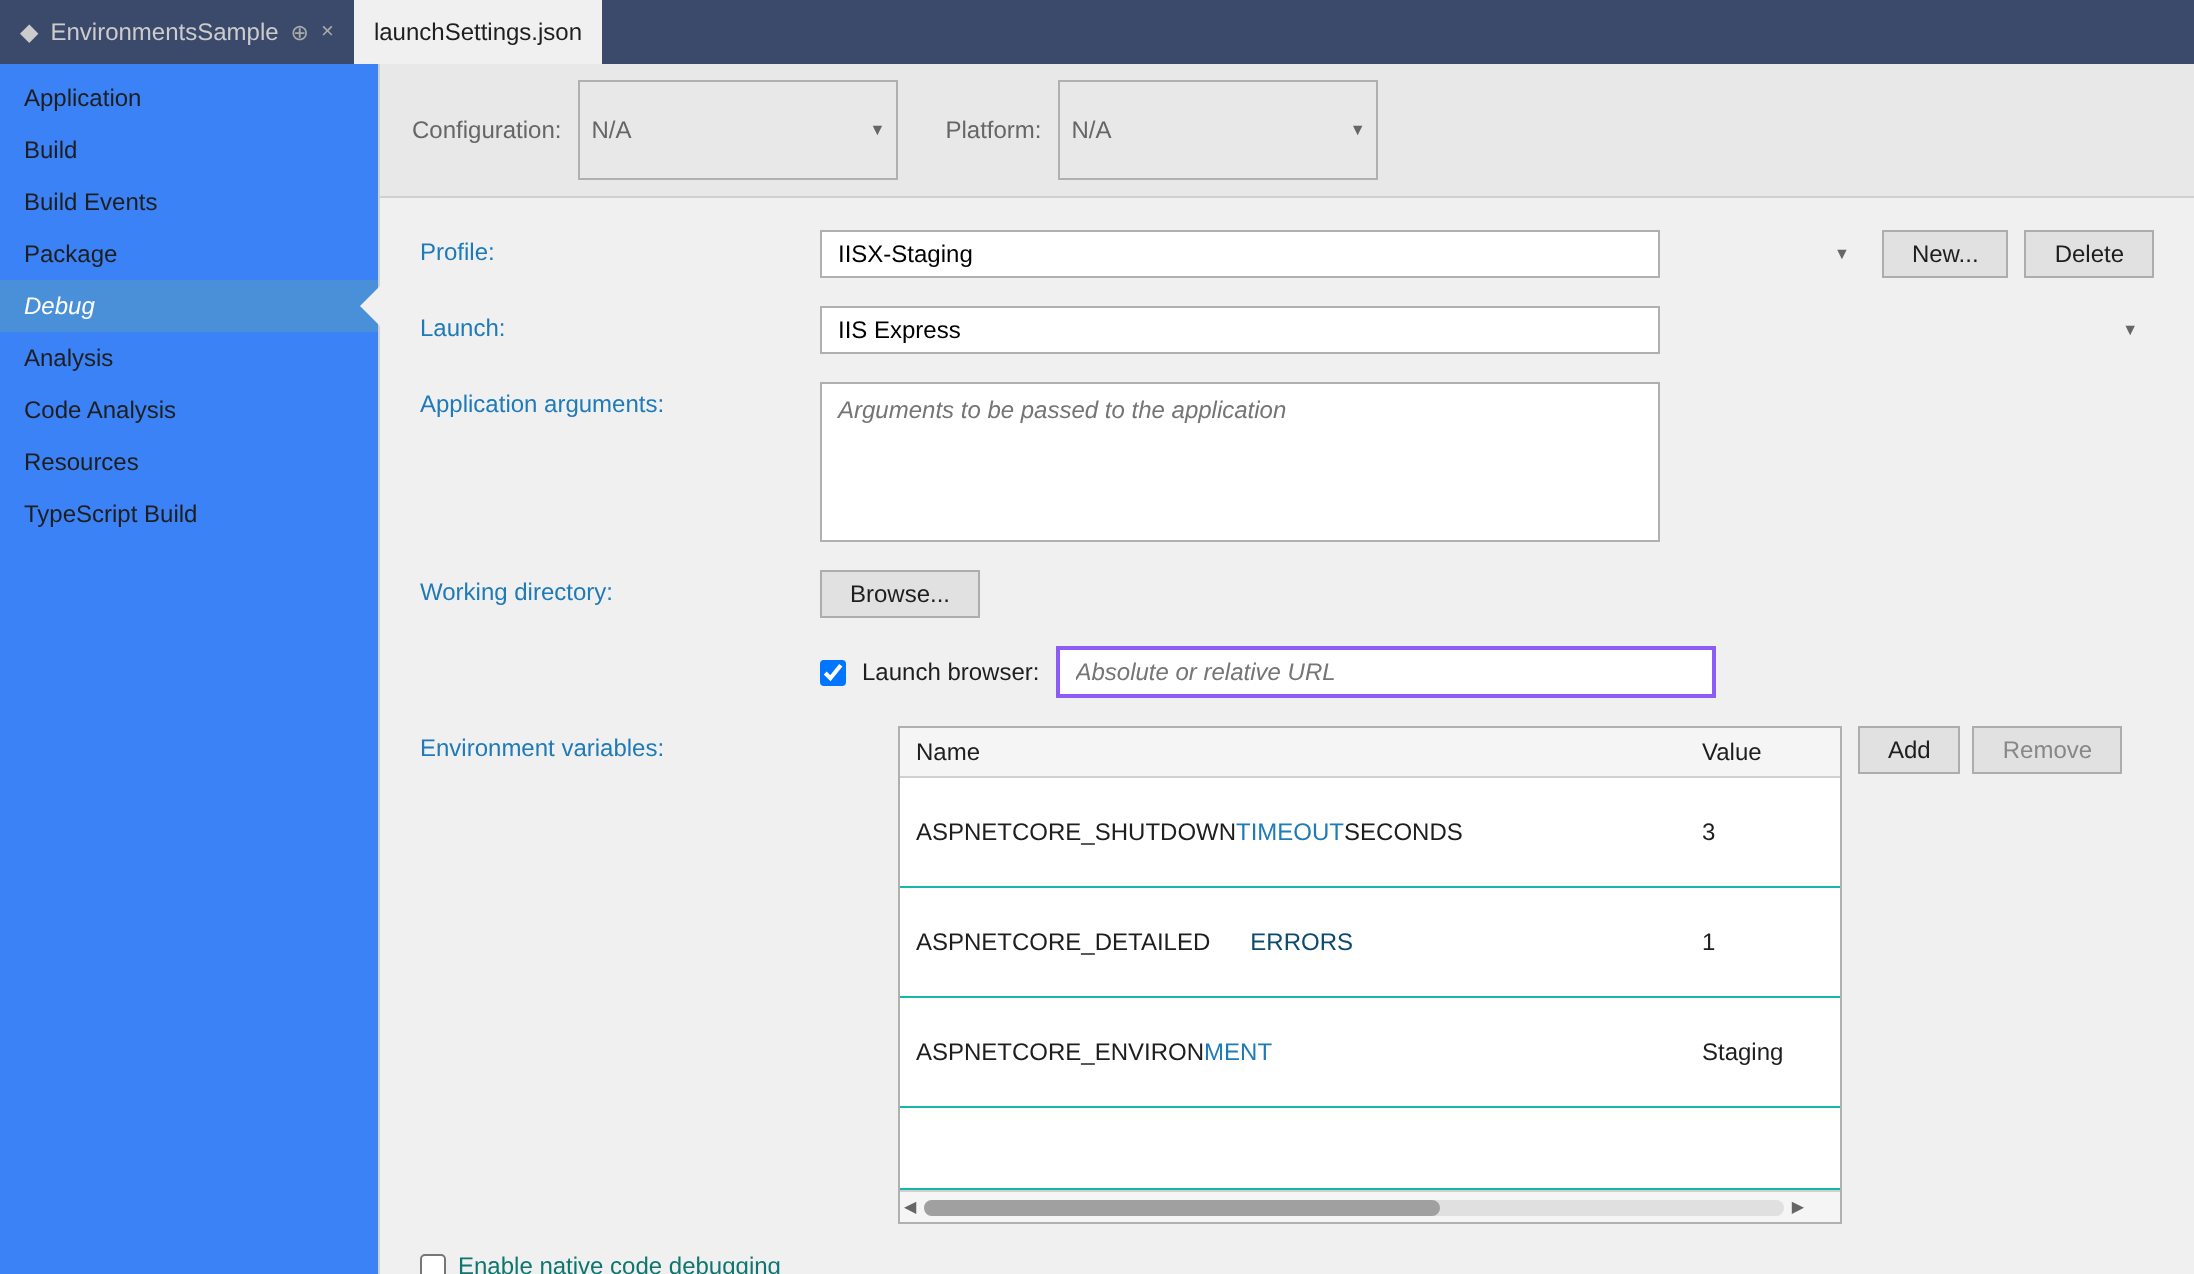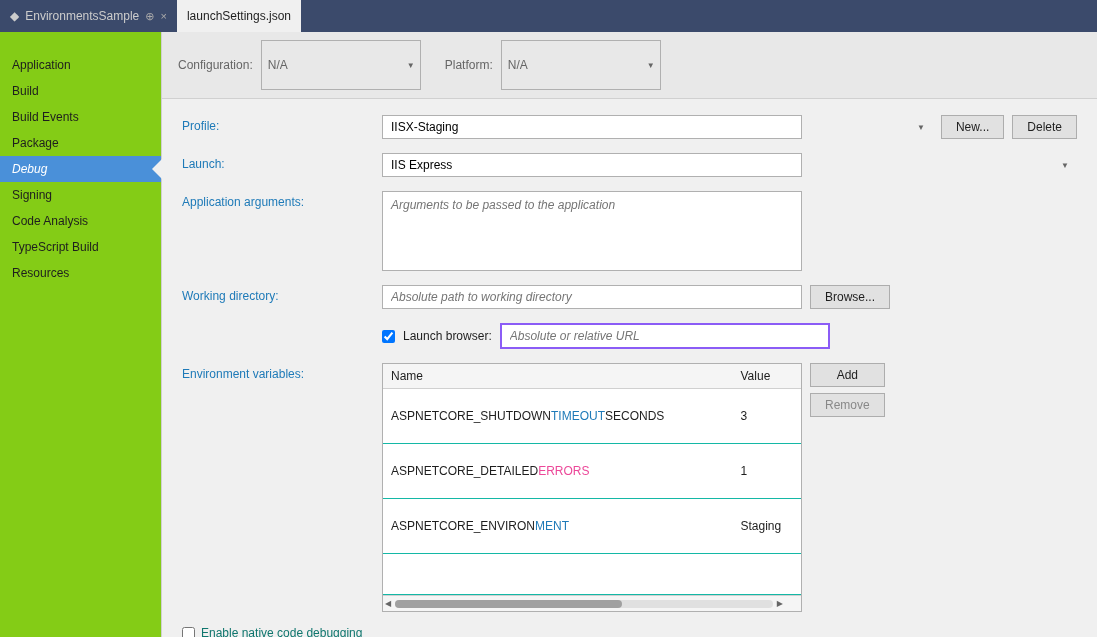--- a/index.html
+++ b/index.html
@@ -35,24 +35,24 @@
     }
 
     
     .main-layout {
       display: flex;
       height: calc(637px - 32px);
     }
 
     
     .sidebar {
-      width: 162px;
-      background: #84cc16;
+      width: 190px;
+      background: #3b82f6;
       border-right: 1px solid #d0d0d0;
-      padding: 20px 0;
+      padding: 4px 0;
       flex-shrink: 0;
     }
     .sidebar-item {
       padding: 6px 12px;
       cursor: pointer;
       color: #1e1e1e;
       font-size: 12px;
     }
     .sidebar-item.active {
       background: #4a90d9;
@@ -212,21 +212,21 @@
       font-size: 12px;
       color: #999;
       font-style: italic;
       font-family: inherit;
     }
 
     
     .env-table-wrapper {
       border: 1px solid #b0b0b0;
       background: white;
-      width: 420px;
+      width: 472px;
     }
     .env-table {
       width: 100%;
       border-collapse: collapse;
       font-size: 12px;
     }
     .env-table th {
       background: #f5f5f5;
       border-bottom: 1px solid #d0d0d0;
       padding: 5px 8px;
@@ -312,30 +312,30 @@
     <div class="sidebar-item">
       <span>Package</span>
     </div>
     <div style="position:relative; display:flex; align-items:center;">
       <div class="sidebar-item active" style="flex:1;">
         <span>Debug</span>
       </div>
       <div style="position:absolute; right:-1px; width:0; height:0; border-top:10px solid transparent; border-bottom:10px solid transparent; border-right:10px solid #f0f0f0;"></div>
     </div>
     <div class="sidebar-item">
-      <span>Signing</span>
+      <span>Analysis</span>
     </div>
     <div class="sidebar-item">
       <span>Code Analysis</span>
     </div>
     <div class="sidebar-item">
+      <span>Resources</span>
+    </div>
+    <div class="sidebar-item">
       <span>TypeScript Build</span>
-    </div>
-    <div class="sidebar-item">
-      <span>Resources</span>
     </div>
   </div>
 
   <div class="content">
 
     <div class="top-bar">
       <span class="top-bar-label">Configuration:</span>
       <div class="select-wrapper">
         <select class="top-bar-select">
           <option>N/A</option>
@@ -382,55 +382,54 @@
       <div class="form-row">
         <span class="form-label">Application arguments:</span>
         <div class="form-control-wrapper">
           <textarea class="form-textarea" placeholder="Arguments to be passed to the application" style=""></textarea>
         </div>
       </div>
 
       <div class="form-row">
         <span class="form-label">Working directory:</span>
         <div class="form-control-wrapper">
-          <input type="text" class="form-input" placeholder="Absolute path to working directory" style="">
           <button class="btn">Browse...</button>
         </div>
       </div>
 
       <div class="form-row" style="align-items:center;">
         <span class="form-label dark"></span>
         <div class="form-control-wrapper">
           <input type="checkbox" checked="" style="">
           <span class="checkbox-label">Launch browser:</span>
           <input type="text" class="form-input-url" placeholder="Absolute or relative URL" style="">
         </div>
       </div>
 
-      <div class="form-row" style="align-items:flex-start;">
+      <div class="form-row" style="align-items:flex-start;gap:39px;">
         <span class="form-label">Environment variables:</span>
         <div class="form-control-wrapper" style="align-items:flex-start; gap:8px;">
           <div class="env-table-wrapper">
             <table class="env-table">
               <thead>
                 <tr>
                   <th>Name</th>
                   <th>Value</th>
                 </tr>
               </thead>
               <tbody>
                 <tr>
                   <td>
                     <span>ASPNETCORE_SHUTDOWN</span><span style="color:#1e7ab8;">TIMEOUT</span><span>SECONDS</span>
                   </td>
                   <td>3</td>
                 </tr>
                 <tr>
                   <td>
-                    <span>ASPNETCORE_DETAILED</span><span style="color:#ec4899;">ERRORS</span>
+                    <span>ASPNETCORE_DETAILED</span><span style="color:#0c4a6e;margin-left:20px;">ERRORS</span>
                   </td>
                   <td>1</td>
                 </tr>
                 <tr>
                   <td>
                     <span>ASPNETCORE_ENVIRON</span><span style="color:#1e7ab8;">MENT</span>
                   </td>
                   <td>Staging</td>
                 </tr>
                 <tr style="height:40px;">
@@ -440,21 +439,21 @@
               </tbody>
             </table>
             <div class="scrollbar-area">
               <span class="scroll-btn">◀</span>
               <div class="scrollbar-track">
                 <div class="scrollbar-thumb"></div>
               </div>
               <span class="scroll-btn">▶</span>
             </div>
           </div>
-          <div style="display:flex; flex-direction:column; gap:6px;">
+          <div style="display:flex; flex-direction:row; gap:6px;">
             <button class="btn">Add</button>
             <button class="btn" style="color:#888;">Remove</button>
           </div>
         </div>
       </div>
 
       <div class="native-debug-row">
         <input type="checkbox" style="">
         <span class="native-debug-label">Enable native code debugging</span>
       </div>

